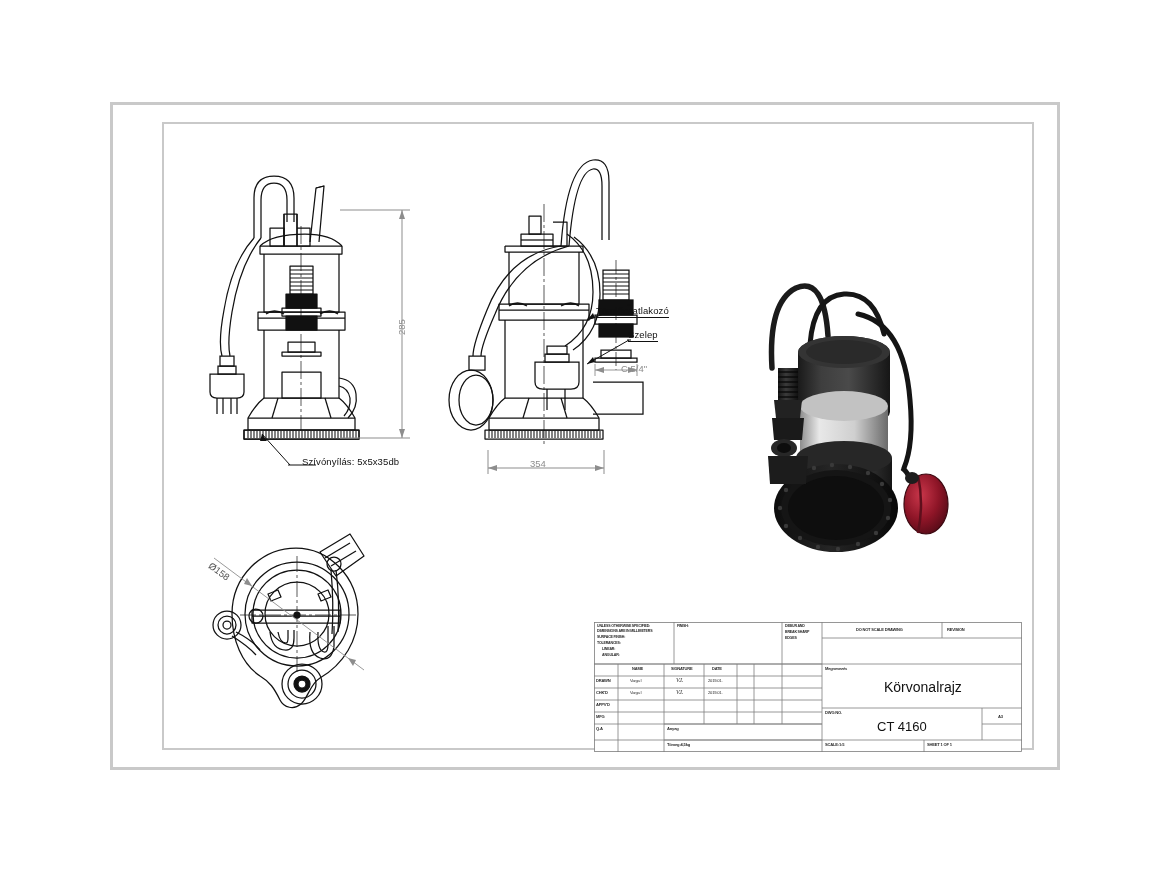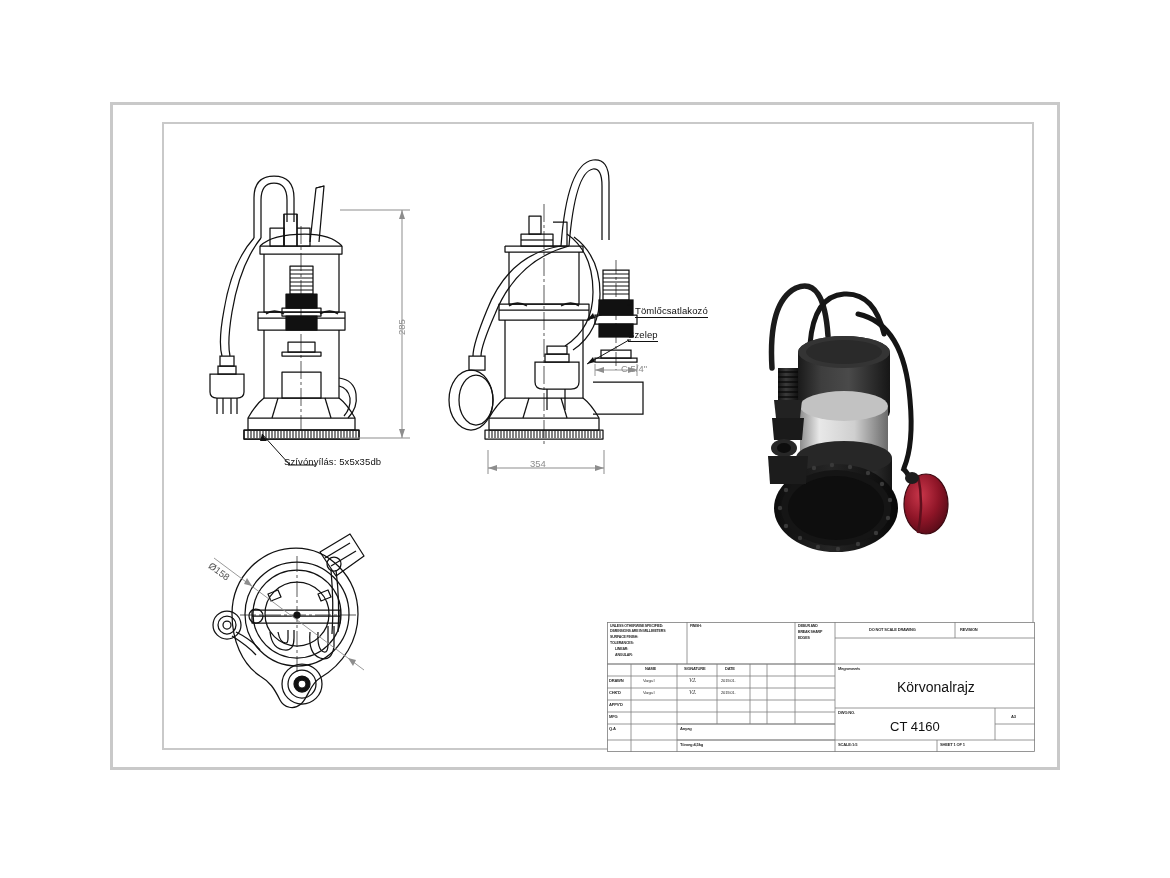--- a/index.html
+++ b/index.html
@@ -49,21 +49,21 @@
   }
   .dimtext.vert { transform: rotate(-90deg); transform-origin: left top; }
   .dimtext.diag { color: #555; }
 
   
   .photo { position: absolute; left: 752px; top: 272px; width: 200px; height: 282px; }
 
   
   .tblock {
     position: absolute;
-    left: 607px; top: 622px;
+    left: 594px; top: 622px;
     width: 376px; height: 130px;
     box-sizing: border-box;
   }
   .tblock svg { display:block; }
   .tb-text {
     position: absolute;
     font-family: "Liberation Sans", sans-serif;
     color: #2a2a2a;
     white-space: nowrap;
     line-height: 1.05;
@@ -218,21 +218,21 @@
   </div>
   <div class="dimtext vert" style="left:396px; top:335px;">285</div>
 
   <div class="view" style="left:258px; top:432px;">
     <svg width="60" height="38" viewBox="0 0 60 38">
       <path d="M4 2 L32 33" stroke="#111" stroke-width="1" fill="none"></path>
       <path d="M4 2 L9 9 L2 9 Z" fill="#111"></path>
       <path d="M30 33 L58 33" stroke="#111" stroke-width="1" fill="none"></path>
     </svg>
   </div>
-  <div class="note" style="left:284px; top:456px; border-bottom:none;">Szívónyílás: 5x5x35db</div>
+  <div class="note" style="left:302px; top:456px; border-bottom:none;">Szívónyílás: 5x5x35db</div>
 
   <div class="view" style="left:443px; top:142px;">
     <svg width="200" height="310" viewBox="0 0 200 310">
       <g fill="none" stroke="#111" stroke-width="1.25" stroke-linejoin="round">
 
         <path d="M118 104 Q124 22 150 18 Q166 16 166 40 L166 98"></path>
         <path d="M126 104 Q132 30 150 27 Q159 26 159 44 L159 98"></path>
 
         <path d="M86 74 L98 74 L98 92 L86 92 Z"></path>
         <path d="M78 92 L110 92 L110 104 L78 104 Z"></path>
@@ -351,21 +351,21 @@
     </svg>
   </div>
 
   <div class="view" style="left:585px; top:300px;">
     <svg width="46" height="22" viewBox="0 0 46 22">
       <path d="M2 20 L44 5" stroke="#111" stroke-width="1" fill="none"></path>
       <path d="M2 20 L10 18 L8 13 Z" fill="#111"></path>
       <path d="M42 5 L46 5" stroke="#111" stroke-width="1" fill="none"></path>
     </svg>
   </div>
-  <div class="note" style="left:635px; top:305px;">Tömlőcsatlakozó</div>
+  <div class="note" style="left:596px; top:305px;">Tömlőcsatlakozó</div>
 
   <div class="view" style="left:585px; top:336px;">
     <svg width="46" height="30" viewBox="0 0 46 30">
       <path d="M2 28 L44 4" stroke="#111" stroke-width="1" fill="none"></path>
       <path d="M2 28 L10 26 L8 21 Z" fill="#111"></path>
       <path d="M42 4 L46 4" stroke="#111" stroke-width="1" fill="none"></path>
     </svg>
   </div>
   <div class="note" style="left:628px; top:329px;">Szelep</div>
 

